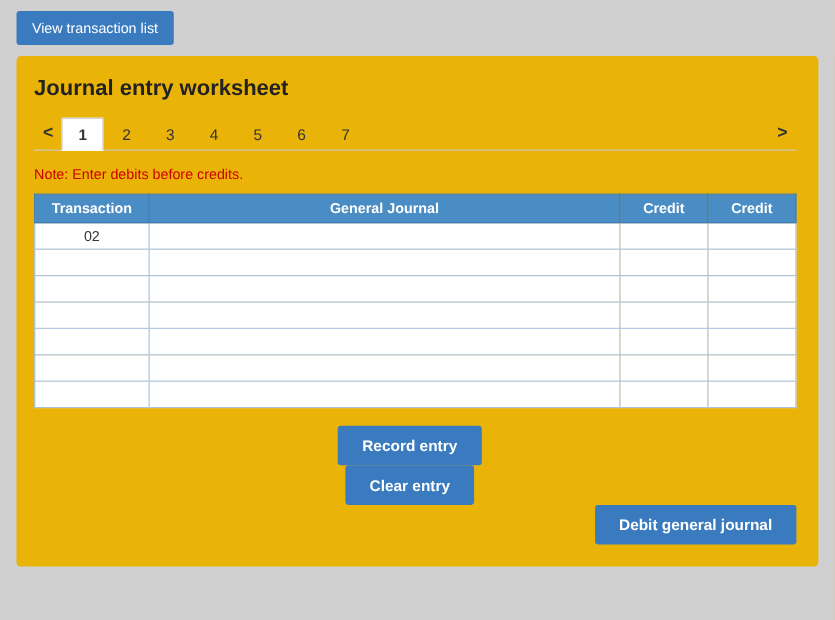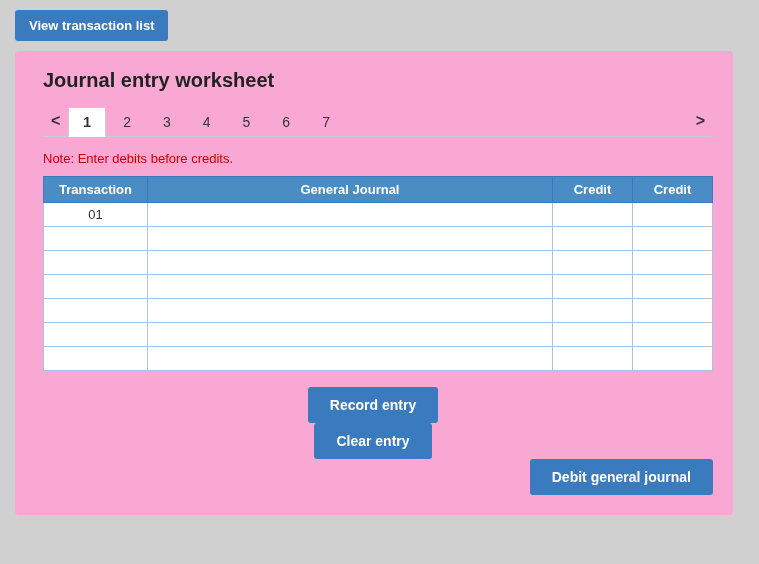--- a/index.html
+++ b/index.html
@@ -15,30 +15,30 @@
       padding: 10px 15px;
       background: #d0d0d0;
     }
 
     .view-transaction-btn {
       background: #3a7abf;
       color: white;
       border: none;
       padding: 8px 14px;
       font-size: 13px;
-      font-weight: bold;
+      font-weight: normal;
       cursor: pointer;
       border-radius: 3px;
     }
 
     .main-card {
-      background: #f9a8d4;
-      margin: 0 26px 15px 15px;
+      background: #eab308;
+      margin: 0 15px 15px 15px;
       border-radius: 4px;
-      padding: 18px 20px 20px 28px;
+      padding: 18px 20px 20px 16px;
     }
 
     .worksheet-title {
       font-size: 20px;
       font-weight: bold;
       margin-bottom: 14px;
       color: #222;
     }
 
     .tabs-nav {
@@ -225,21 +225,21 @@
     <thead>
       <tr>
         <th class="transaction-col">Transaction</th>
         <th class="general-journal-col">General Journal</th>
         <th class="debit-col">Credit</th>
         <th class="credit-col">Credit</th>
       </tr>
     </thead>
     <tbody>
       <tr>
-        <td class="transaction-cell">01</td>
+        <td class="transaction-cell">02</td>
         <td>
           <input type="text" style="">
         </td>
         <td>
           <input type="text" style="">
         </td>
         <td>
           <input type="text" style="">
         </td>
       </tr>

